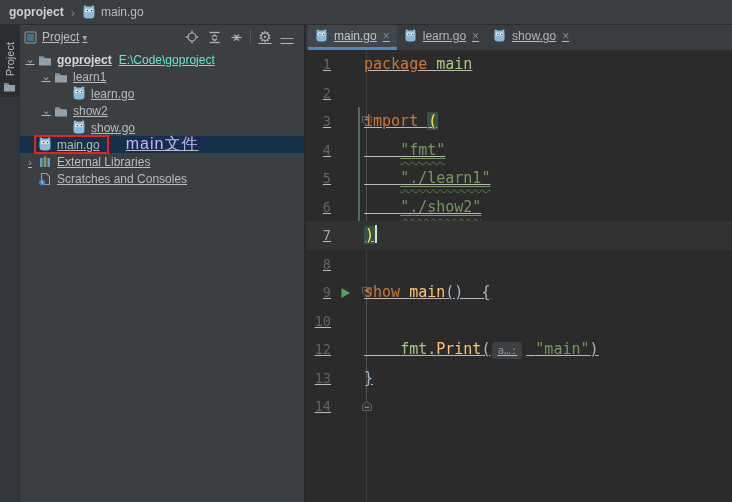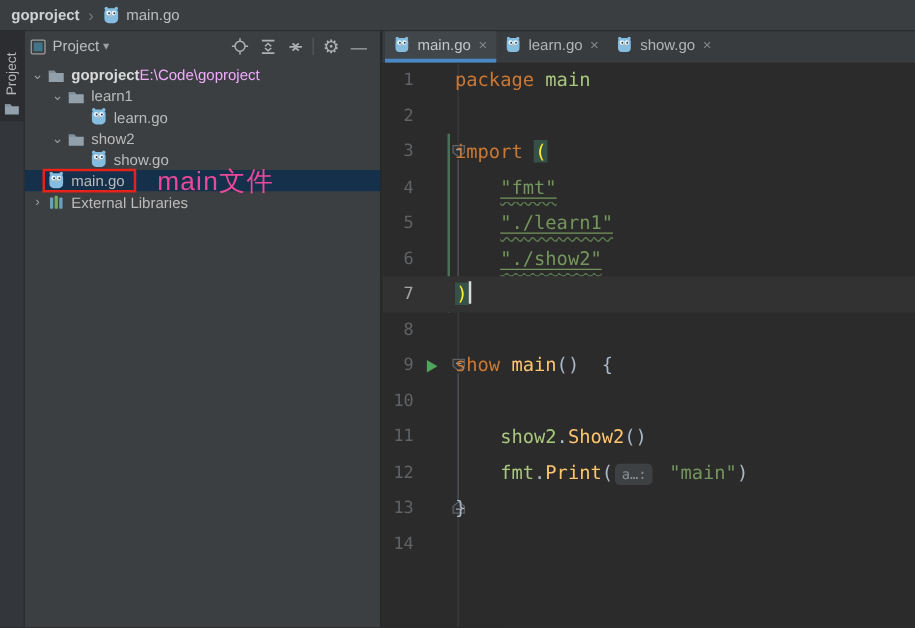--- a/index.html
+++ b/index.html
@@ -7,21 +7,21 @@
   body { font-family:"Liberation Sans", sans-serif; background:#2b2b2b; color:#bbbbbb; }
 
   
   .topbar { height:25px; background:#3b3e41; border-bottom:1px solid #2b2d2f;
             display:flex; align-items:center; padding-left:9px; font-size:12px; }
   .topbar .proj { font-weight:bold; color:#cfd1d2; }
   .topbar .sep { color:#73797c; margin:0 7px; font-size:13px; }
   .topbar .file { color:#bbbdbe; margin-left:5px; }
 
   
-  .mainrow { display:flex; height:477px; }
+  .mainrow { display:flex; height:477px;text-decoration:underline; }
 
   
   .stripe { width:20px; background:#33363a; border-right:1px solid #2b2d2f; position:relative; }
   .stripe-tab { position:absolute; top:0; left:0; width:100%; height:72px; background:#2b2d30;
                 display:flex; flex-direction:column; align-items:center; justify-content:flex-end; padding-bottom:4px; }
   .stripe-tab .vtxt { writing-mode:vertical-rl; transform:rotate(180deg); font-size:11px; color:#b6b8ba; margin-bottom:4px; }
 
   
   .panel { width:286px; background:#3c3f41; border-right:2px solid #26282a; display:flex; flex-direction:column; }
   .phead { height:24px; display:flex; align-items:center; padding:0 6px 0 4px; font-size:12px; color:#bbbdbe; }
@@ -31,25 +31,25 @@
   .phead .hicon { width:22px; height:18px; display:flex; align-items:center; justify-content:center; color:#afb1b3; }
   .phead .vsep { width:1px; height:14px; background:#55585a; margin:0 3px; }
   .phead .minus { font-size:13px; color:#afb1b3; }
   .gear { font-size:15px; }
 
   .tree { flex:1; font-size:12px; padding-top:2px; }
   .trow { height:17px; display:flex; align-items:center; white-space:nowrap; }
   .trow .chev { width:12px; color:#9da0a2; font-size:11px; text-align:center; margin-right:2px; flex:none;}
   .trow .lbl { margin-left:5px; }
   .bold { font-weight:bold; color:#d8d9da; }
-  .path { color:#f0abfc; }
+  .path { color:#5eead4; margin-left:7px; }
   .ind1 { padding-left:4px; } .ind2 { padding-left:20px; } .ind3 { padding-left:52px; }
   .sel { background:#14304a; }
   .redbox { display:flex; align-items:center; border:2px solid #e8211b; padding:0 7px 0 2px; height:19px; margin-left:14px; }
-  .rednote { color:#ec4899; font-size:21px; margin-left:17px; font-weight:500; letter-spacing:1px; }
+  .rednote { color:#c4b5fd; font-size:16px; margin-left:17px; font-weight:500; letter-spacing:1px; }
 
   svg { display:block; }
   .ic { flex:none; }
 
   
   .editor { flex:1; display:flex; flex-direction:column; background:#2b2b2b; }
   .tabbar { height:25px; background:#393c3f; display:flex; align-items:stretch; padding-left:2px; }
   .tab { display:flex; align-items:center; padding:0 7px; font-size:12px; color:#b2b4b5;
          border-bottom:3px solid transparent; }
   .tab .tlbl { margin:0 6px; }
@@ -207,20 +207,29 @@
       </div>
       <div class="trow ind1">
         <span class="chev">›</span>
         <svg class="ic" width="14" height="14" viewBox="0 0 14 14">
           <rect x="2" y="3" width="2.6" height="9" rx="0.6" fill="#6a9fc0"></rect>
           <rect x="5.7" y="1.5" width="2.6" height="10.5" rx="0.6" fill="#74a862"></rect>
           <rect x="9.4" y="3" width="2.6" height="9" rx="0.6" fill="#6a9fc0"></rect>
         </svg>
         <span class="lbl">External Libraries</span>
       </div>
+      <div class="trow ind1">
+        <span class="chev"></span>
+        <svg class="ic" width="14" height="14" viewBox="0 0 14 14">
+          <path d="M3.5 1.5 h5 l3 3 v8 h-8 z" fill="none" stroke="#9aa0a3" stroke-width="1.1"></path>
+          <circle cx="4" cy="10.5" r="3" fill="#3b82b8"></circle>
+          <path d="M4 9 v1.7 l1.2 0.8" fill="none" stroke="#e8eef2" stroke-width="0.9"></path>
+        </svg>
+        <span class="lbl">Scratches and Consoles</span>
+      </div>
     </div>
   </div>
 
   <div class="editor">
     <div class="tabbar">
       <div class="tab active">
         <svg class="ic" width="13" height="14" viewBox="0 0 14 15">
             <use href="#gopher"></use>
           </svg>
         <span class="tlbl">main.go</span>
@@ -301,24 +310,20 @@
         <span class="code"></span>
       </div>
       <div class="cl">
         <span class="ln">9</span>
         <span class="code"><span class="kw">show </span><span class="fn">main</span><span class="def">()</span><span class="def">  {</span></span>
       </div>
       <div class="cl">
         <span class="ln">10</span>
       </div>
       <div class="cl">
-        <span class="ln">11</span>
-        <span class="code"><span>    </span><span class="pkg">show2</span><span class="def">.</span><span class="fn">Show2</span><span class="def">()</span></span>
-      </div>
-      <div class="cl">
         <span class="ln">12</span>
         <span class="code"><span>    </span><span class="pkg">fmt</span><span class="def">.</span><span class="fn">Print</span><span class="def">(</span><span class="inlay">a…:</span><span class="def"> </span><span class="str">"main"</span><span class="def">)</span></span>
       </div>
       <div class="cl">
         <span class="ln">13</span>
         <span class="code"><span class="def">}</span></span>
       </div>
       <div class="cl">
         <span class="ln">14</span>
         <span class="code"></span>

